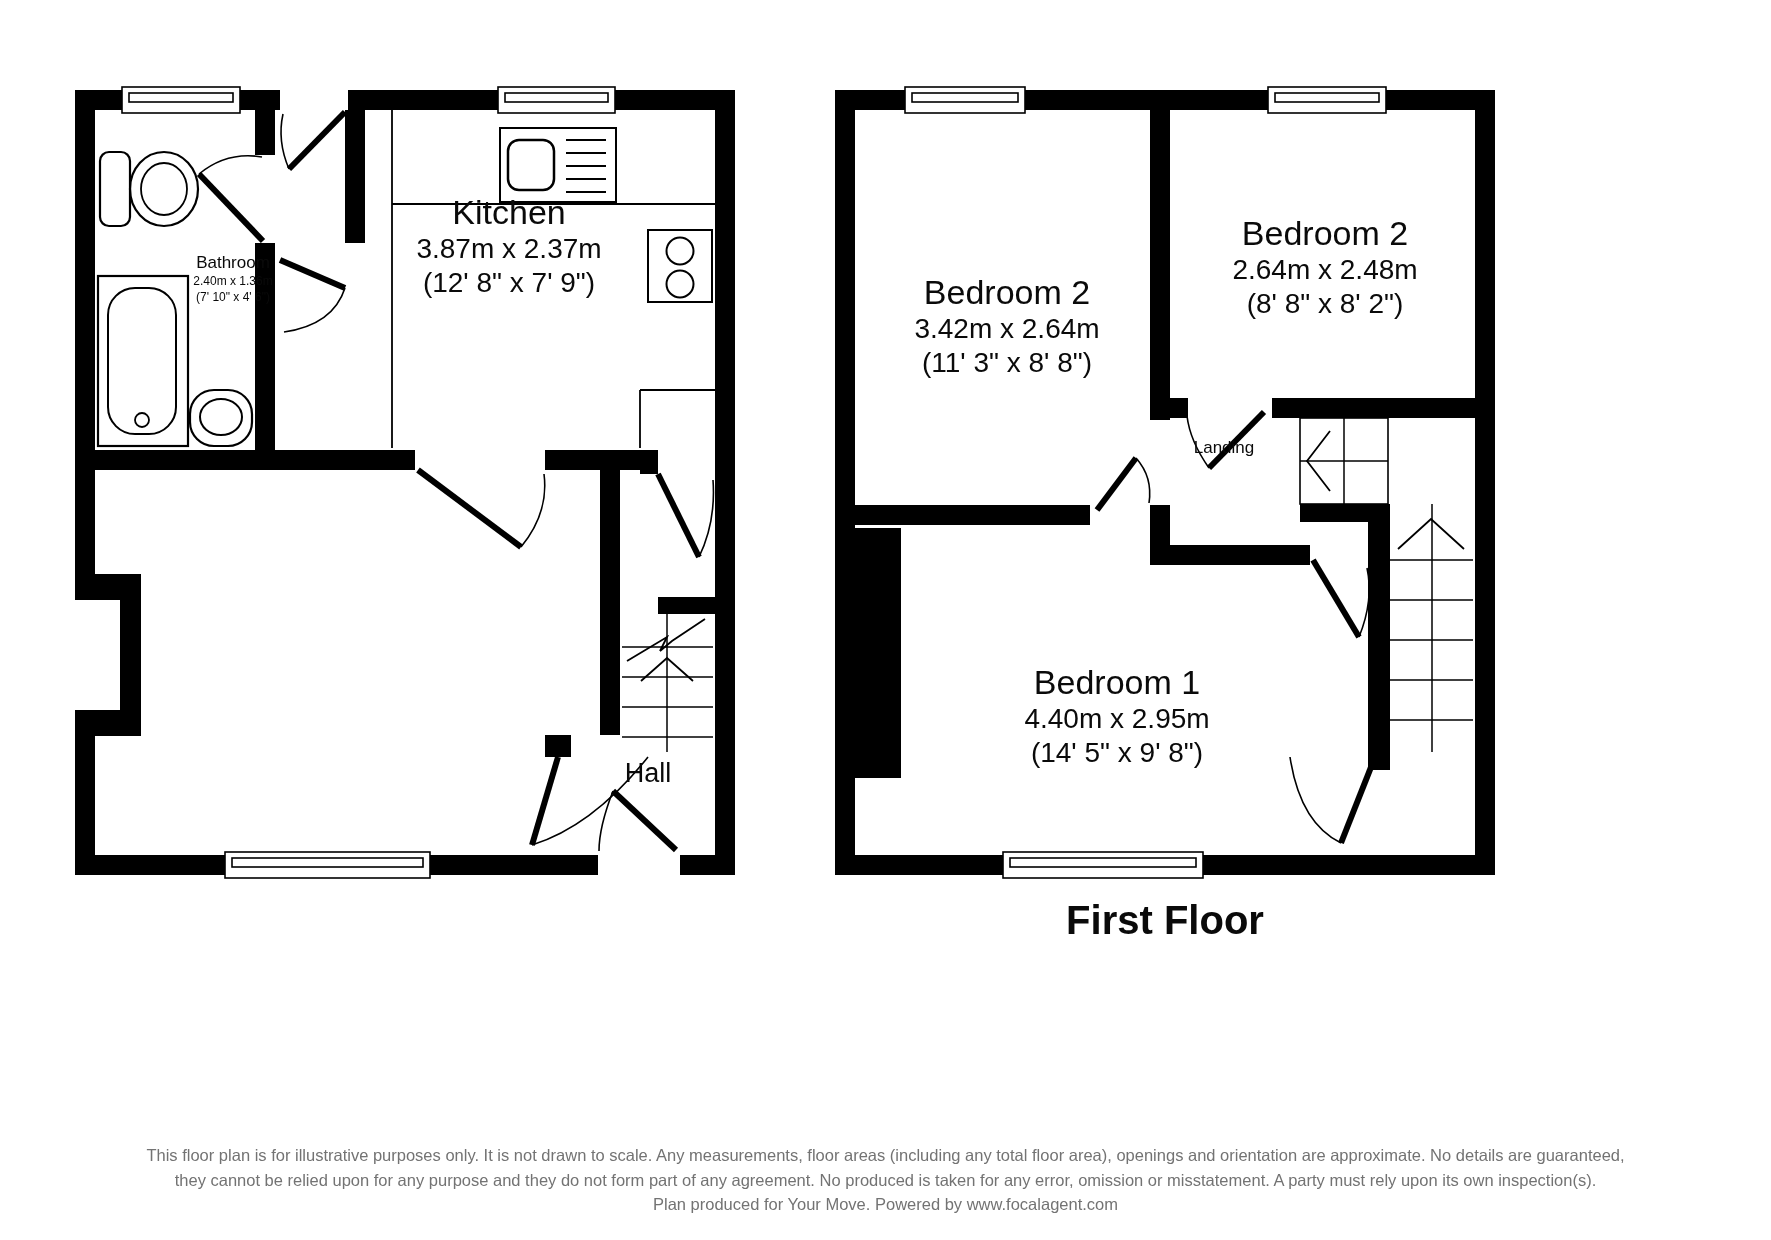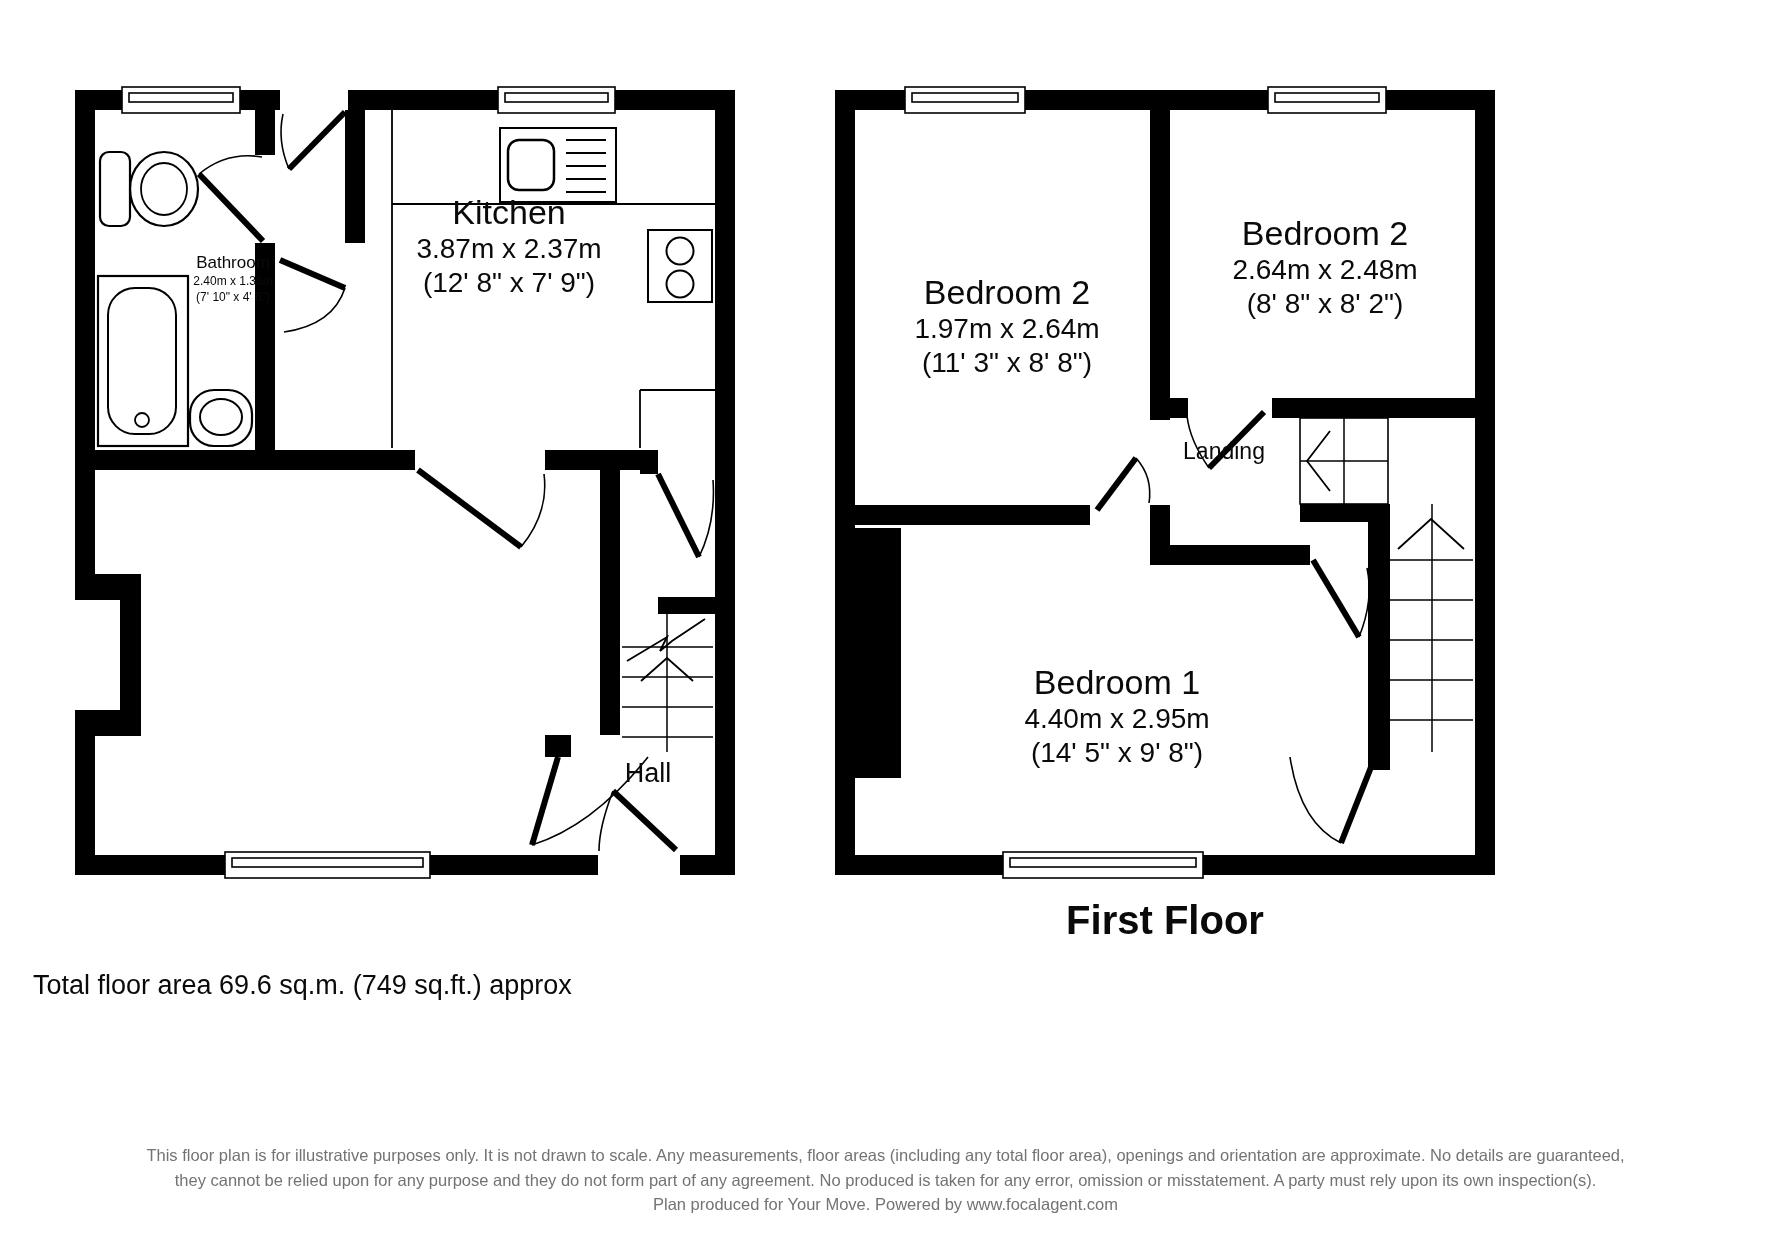--- a/index.html
+++ b/index.html
@@ -5,21 +5,21 @@
   html,body{margin:0;padding:0;background:#fff;}
   #canvas{position:relative;width:1771px;height:1240px;background:#ffffff;overflow:hidden;
           font-family:"Liberation Sans", sans-serif;}
   #plan-svg{position:absolute;left:0;top:0;}
   .lbl{position:absolute;transform:translateX(-50%);text-align:center;color:#0a0a0a;white-space:nowrap;}
   .room-name{font-size:34px;line-height:40px;}
   .room-dim{font-size:28px;line-height:34px;}
   .room-name-sm{font-size:17px;line-height:21px;}
   .room-dim-sm{font-size:12px;line-height:16px;}
   .hall-name{font-size:27px;}
-  .landing-name{font-size:23px;}
+  .landing-name{font-size:17px;}
   .floor-title{font-size:40px;font-weight:bold;}
   .total-area{position:absolute;left:33px;top:970px;font-size:27px;color:#0a0a0a;}
   .disclaimer{position:absolute;left:20px;right:20px;top:1143px;text-align:center;
               font-size:16.5px;line-height:24.5px;color:#737373;}
 </style>
 </head>
 <body>
 
 <div id="canvas">
 
@@ -211,42 +211,41 @@
     <div class="room-name-sm">Bathroom</div>
     <div class="room-dim-sm">2.40m x 1.36m</div>
     <div class="room-dim-sm">(7' 10" x 4' 6")</div>
   </div>
 
 
   <div class="lbl hall-name" style="left:648px;top:758px;">Hall</div>
 
   <div class="lbl" style="left:1007px;top:272px;">
     <div class="room-name">Bedroom 2</div>
-    <div class="room-dim">1.97m x 2.64m</div>
+    <div class="room-dim">3.42m x 2.64m</div>
     <div class="room-dim">(11' 3" x 8' 8")</div>
   </div>
 
   <div class="lbl" style="left:1325px;top:213px;">
     <div class="room-name">Bedroom 2</div>
     <div class="room-dim">2.64m x 2.48m</div>
     <div class="room-dim">(8' 8" x 8' 2")</div>
   </div>
 
   <div class="lbl" style="left:1117px;top:662px;">
     <div class="room-name">Bedroom 1</div>
     <div class="room-dim">4.40m x 2.95m</div>
     <div class="room-dim">(14' 5" x 9' 8")</div>
   </div>
 
   <div class="lbl landing-name" style="left:1224px;top:438px;">Landing</div>
 
 
   <div class="lbl floor-title" style="left:1165px;top:898px;">First Floor</div>
 
-  <div class="total-area">Total floor area 69.6 sq.m. (749 sq.ft.) approx</div>
 
   <div class="disclaimer">
     <div>This floor plan is for illustrative purposes only. It is not drawn to scale. Any measurements, floor areas (including any total floor area), openings and orientation are approximate. No details are guaranteed,</div>
     <div>they cannot be relied upon for any purpose and they do not form part of any agreement. No produced is taken for any error, omission or misstatement. A party must rely upon its own inspection(s).</div>
     <div>Plan produced for Your Move. Powered by www.focalagent.com</div>
   </div>
 
 </div>
 
 </body></html>

